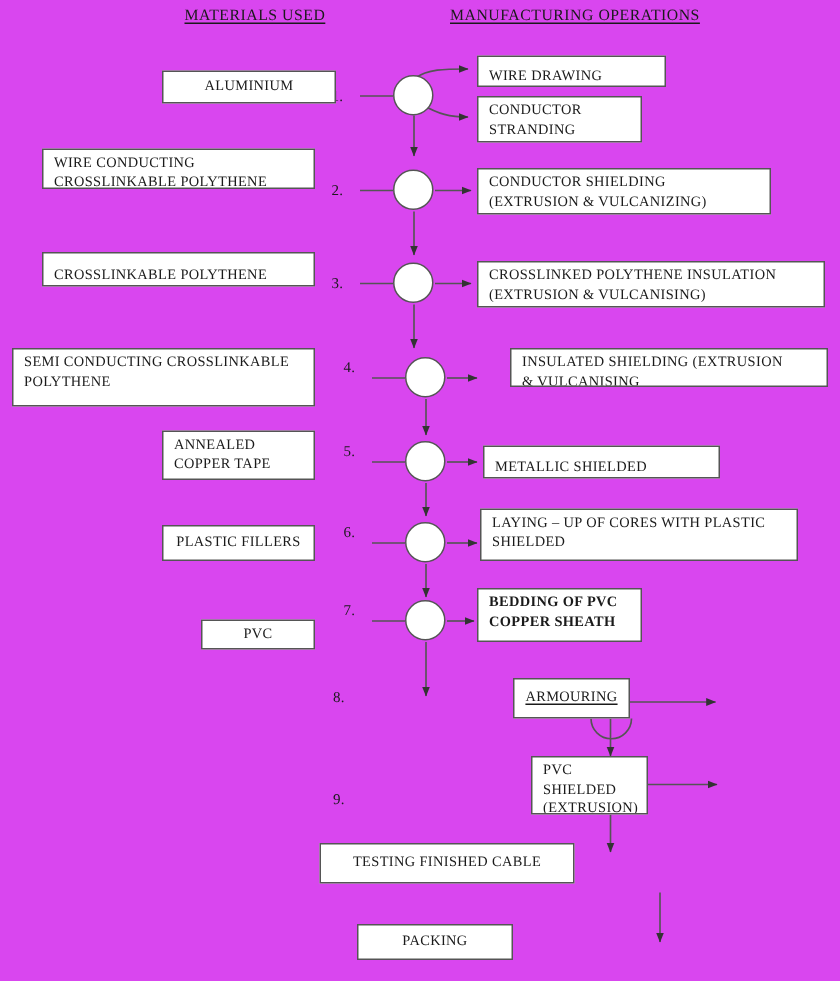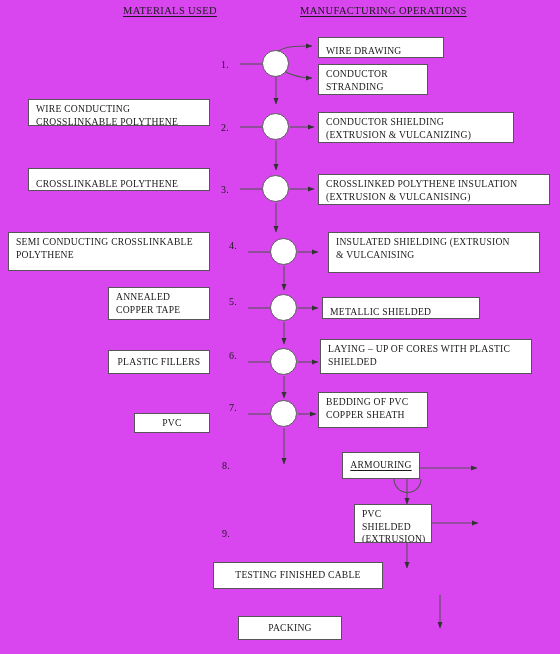--- a/index.html
+++ b/index.html
@@ -144,20 +144,23 @@
   <div class="stepnum" style="left:222px; top:528px;">9.</div>
 
   <div class="circle" style="left:262px; top:50px;"></div>
   <div class="circle" style="left:262px; top:113px;"></div>
   <div class="circle" style="left:262px; top:175px;"></div>
   <div class="circle" style="left:270px; top:238px;"></div>
   <div class="circle" style="left:270px; top:294px;"></div>
   <div class="circle" style="left:270px; top:348px;"></div>
   <div class="circle" style="left:270px; top:400px;"></div>
 
+  <div class="box center" style="left:108px; top:47px; width:116px; height:22px;">
+    <span>ALUMINIUM</span>
+  </div>
 
   <div class="box clip" style="left:28px; top:99px; width:182px; height:27px;">
     <div>WIRE CONDUCTING</div>
     <div>CROSSLINKABLE POLYTHENE</div>
   </div>
 
   <div class="box midleft" style="left:28px; top:168px; width:182px; height:23px;">
     <span>CROSSLINKABLE POLYTHENE</span>
   </div>
 
@@ -191,35 +194,35 @@
   <div class="box clip" style="left:318px; top:112px; width:196px; height:31px;">
     <div>CONDUCTOR SHIELDING</div>
     <div>(EXTRUSION &amp; VULCANIZING)</div>
   </div>
 
   <div class="box clip" style="left:318px; top:174px; width:232px; height:31px;">
     <div>CROSSLINKED POLYTHENE INSULATION</div>
     <div>(EXTRUSION &amp; VULCANISING)</div>
   </div>
 
-  <div class="box clip" style="left:328px; top:232px; width:212px; height:41px;">
+  <div class="box clip" style="left:340px; top:232px; width:212px; height:26px;">
     <div>INSULATED SHIELDING (EXTRUSION</div>
     <div>&amp; VULCANISING</div>
   </div>
 
   <div class="box midleft" style="left:322px; top:297px; width:158px; height:22px;">
     <span>METALLIC SHIELDED</span>
   </div>
 
   <div class="box clip" style="left:320px; top:339px; width:212px; height:35px;">
     <div>LAYING – UP OF CORES WITH PLASTIC</div>
     <div>SHIELDED</div>
   </div>
 
-  <div class="box clip" style="left:318px; top:392px; width:110px; height:36px;">
+  <div class="box clip" style="left:318px; top:392px; width:110px; height:36px;font-weight:bold;">
     <div>BEDDING OF PVC</div>
     <div>COPPER SHEATH</div>
   </div>
 
   <div class="box center" style="left:342px; top:452px; width:78px; height:27px;">
     <span class="uline">ARMOURING</span>
   </div>
 
   <div class="box clip" style="left:354px; top:504px; width:78px; height:39px;">
     <div>PVC SHIELDED</div>

